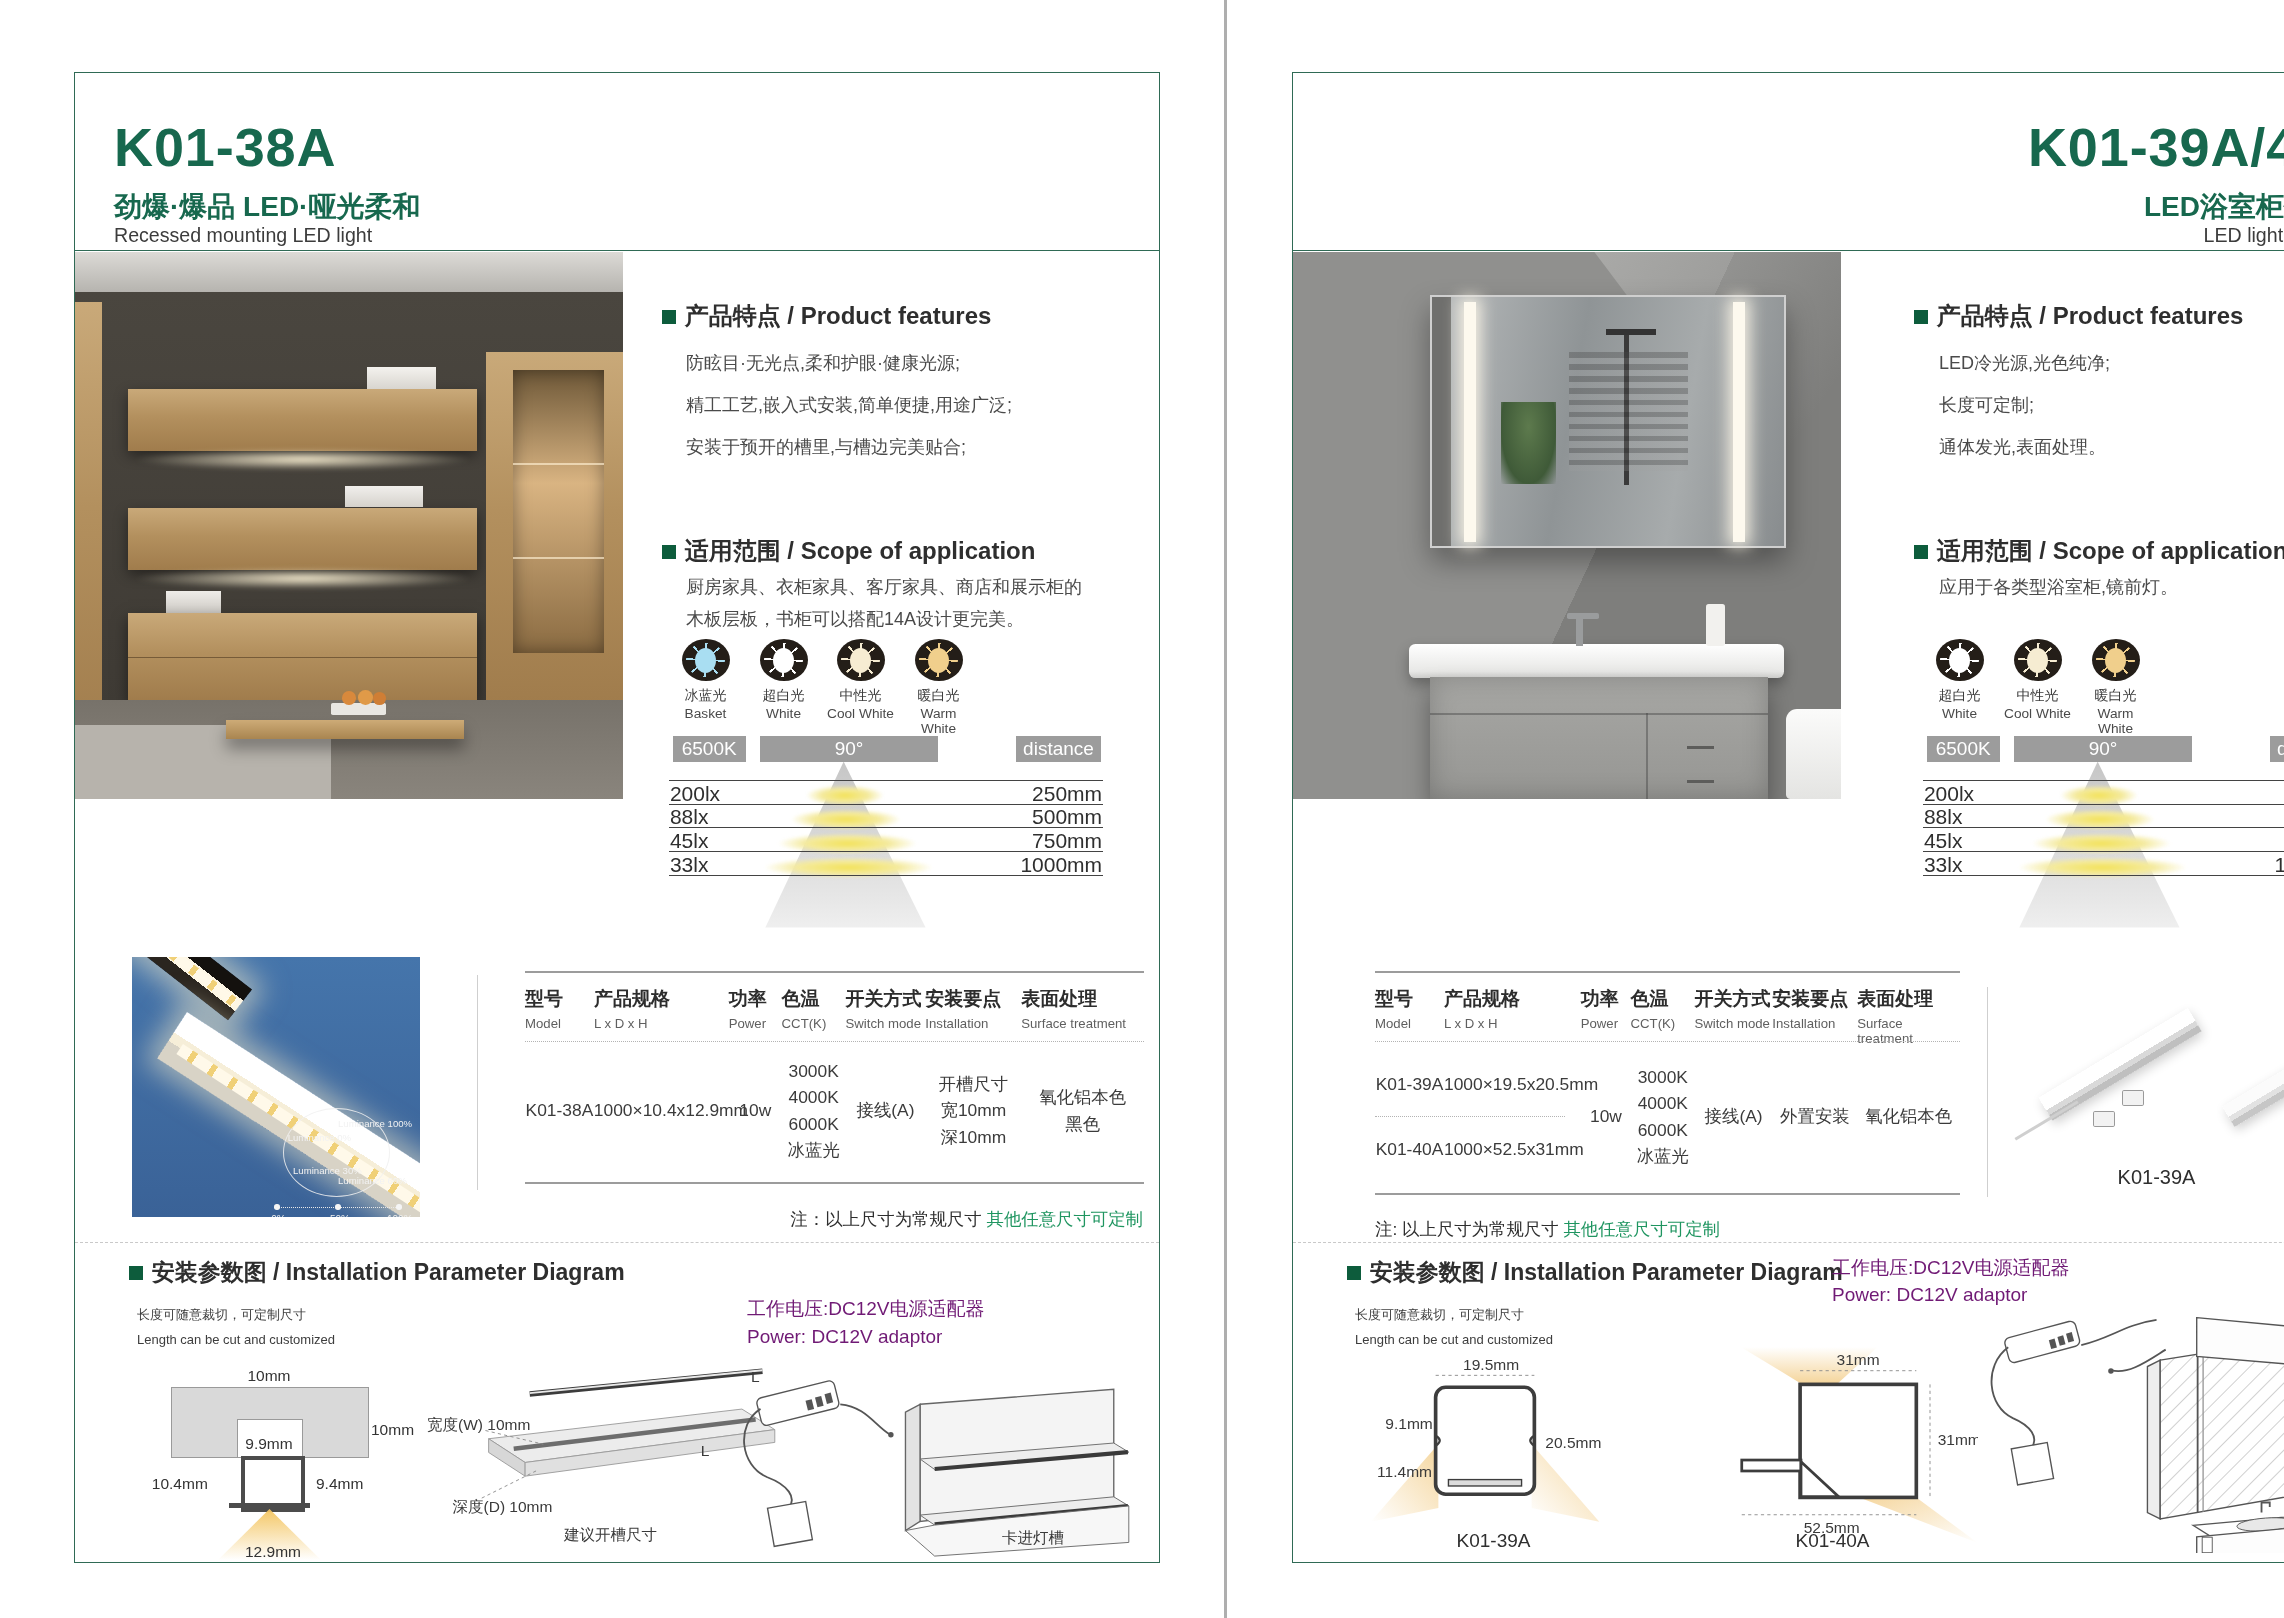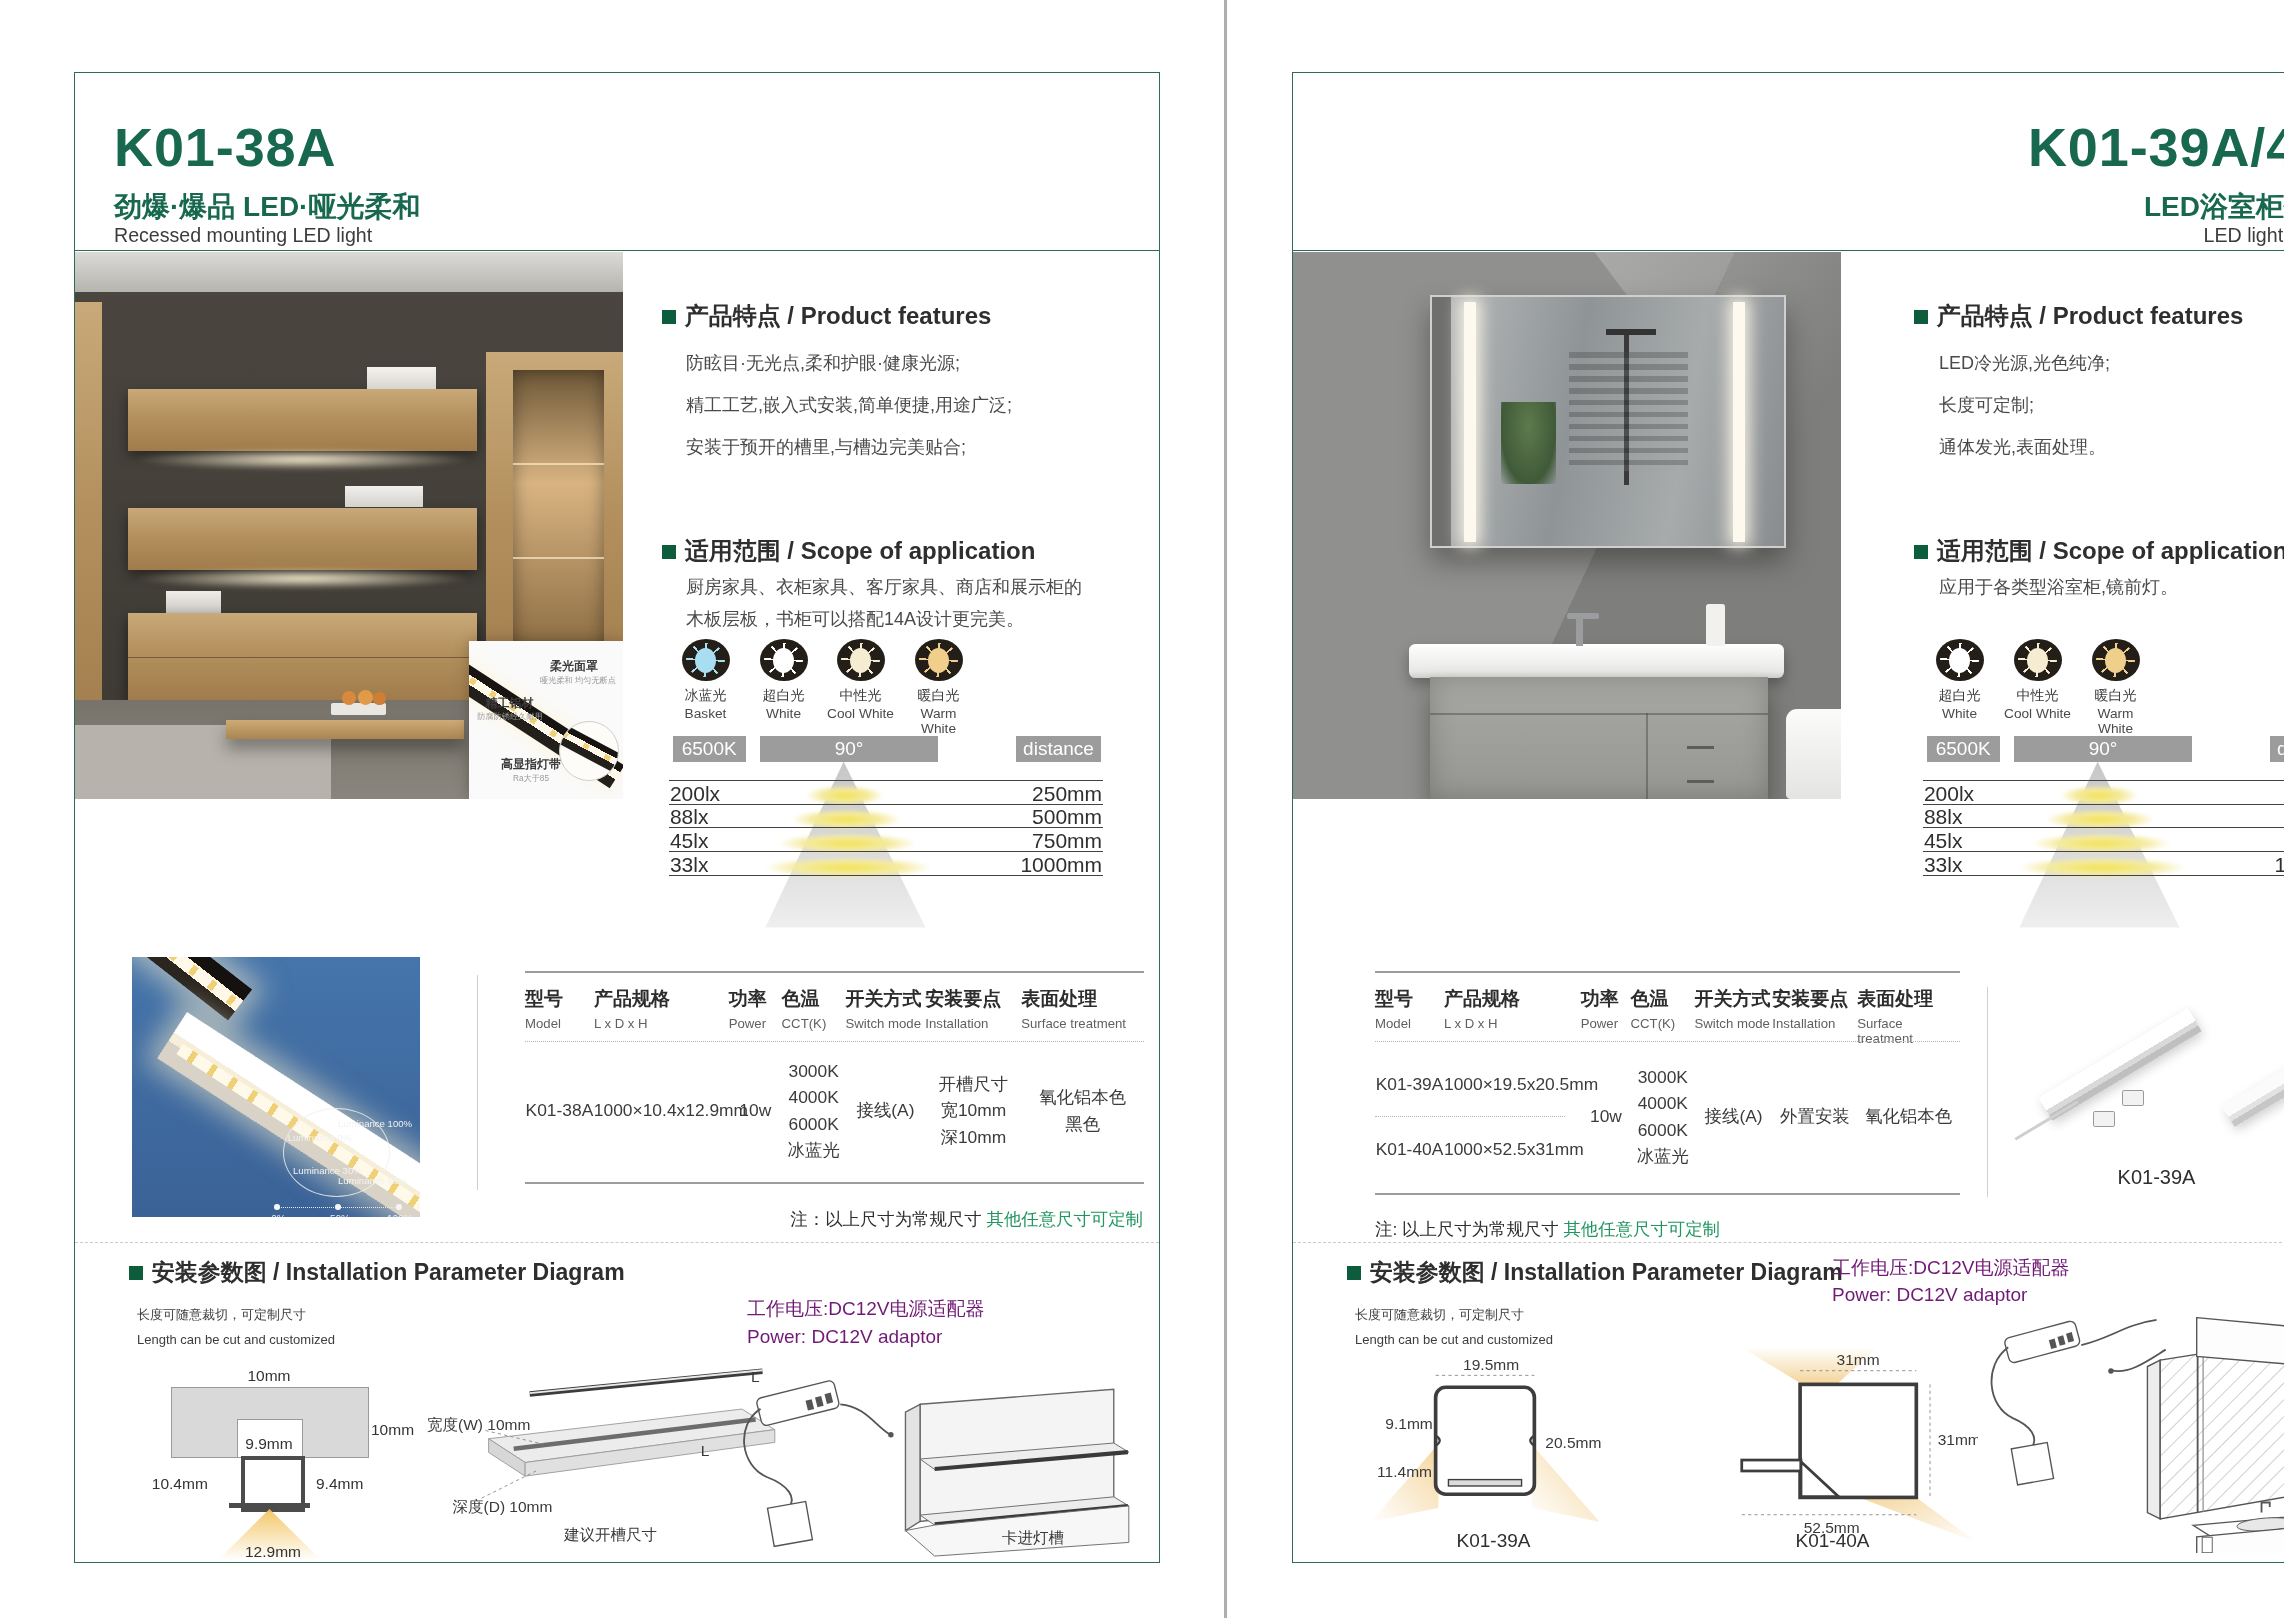--- a/index.html
+++ b/index.html
@@ -117,36 +117,20 @@
       </div>
 
       <div class="abs" style="left:0;top:448px;width:100%;height:100px;background:linear-gradient(180deg,#77726a,#8d8densed);background:linear-gradient(180deg,#77726a,#8a857d);"></div>
       <div class="abs" style="left:0;top:473px;width:256px;height:75px;background:#b7b3ac;"></div>
       <div class="abs" style="left:151px;top:468px;width:238px;height:19px;background:linear-gradient(180deg,#cdab77,#a9financ);background:linear-gradient(180deg,#cdab77,#a98550);box-shadow:0 10px 15.5px rgba(0,0,0,.35);"></div>
       <div class="abs" style="left:256px;top:451px;width:55px;height:12px;background:#e9e7e2;border-radius:1.8px;"></div>
       <div class="abs" style="left:267px;top:439px;width:13.7px;height:13.7px;border-radius:50%;background:#d8893c;"></div>
       <div class="abs" style="left:283px;top:438px;width:14.6px;height:14.6px;border-radius:50%;background:#e09a48;"></div>
       <div class="abs" style="left:298px;top:440px;width:12.8px;height:12.8px;border-radius:50%;background:#cf7e35;"></div>
 
-      <div class="inset" style="left:394px;top:389px;width:154px;height:158px;">
-        <div class="ledbar" style="left:-32px;top:69px;width:196px;height:26.5px;transform:rotate(33deg);box-shadow:0 0 18px rgba(255,244,210,.8);">
-          <div class="ledrow"></div>
-        </div>
-        <div class="abs" style="left:90px;top:80px;width:58px;height:58px;border-radius:50%;background:#fdfcf9;border:1.4px solid #cfcfcf;overflow:hidden;">
-          <div class="ledbar" style="left:-18px;top:18px;width:100px;height:20px;transform:rotate(28deg);">
-            <div class="ledrow"></div>
-          </div>
-        </div>
-        <div class="callo" style="left:81px;top:17.4px;">柔光面罩</div>
-        <div class="callos" style="left:71px;top:34px;">哑光柔和 均匀无断点</div>
-        <div class="callo" style="left:16.4px;top:54px;">精工铝材</div>
-        <div class="callos" style="left:8.2px;top:70px;">防腐防锈经久耐用</div>
-        <div class="callo" style="left:32px;top:115px;">高显指灯带</div>
-        <div class="callos" style="left:44px;top:132px;">Ra大于85</div>
-      </div>
     </div>
 
     <div class="sech" style="left:587px;top:227px;"><span class="sq"></span><span>产品特点 / Product features</span></div>
     <div class="ftxt" style="left:611px;top:278px;">防眩目·无光点,柔和护眼·健康光源;</div>
     <div class="ftxt" style="left:611px;top:320px;">精工工艺,嵌入式安装,简单便捷,用途广泛;</div>
     <div class="ftxt" style="left:611px;top:362px;">安装于预开的槽里,与槽边完美贴合;</div>
 
     <div class="sech" style="left:587px;top:462px;"><span class="sq"></span><span>适用范围 / Scope of application</span></div>
     <div class="ftxt" style="left:611px;top:502px;">厨房家具、衣柜家具、客厅家具、商店和展示柜的</div>
     <div class="ftxt" style="left:611px;top:534px;">木板层板，书柜可以搭配14A设计更完美。</div>

